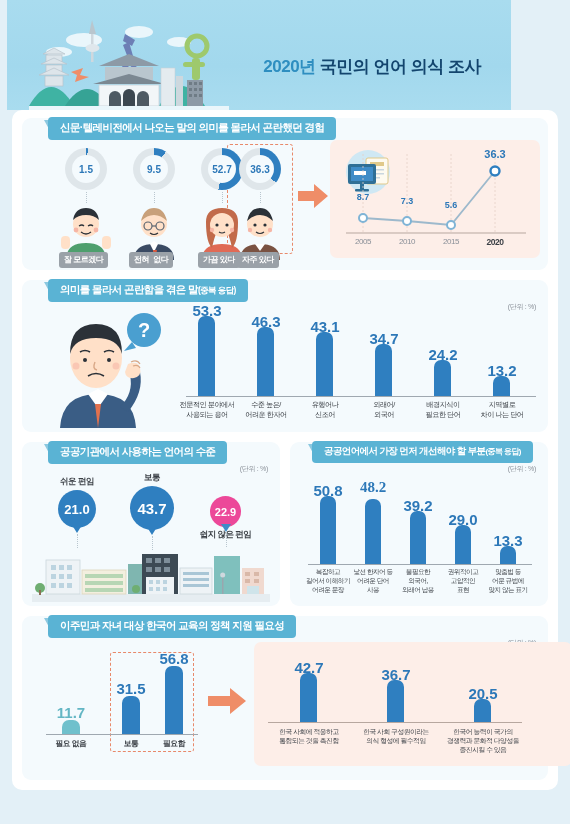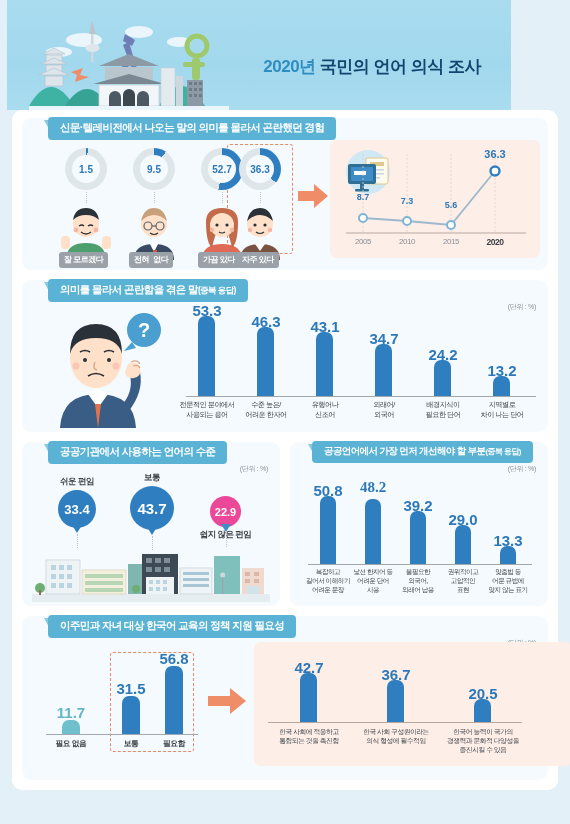--- a/index.html
+++ b/index.html
@@ -421,21 +421,21 @@
       </div>
   </div>
 
   <div class="panel" style="left:10px; top:332px; width:258px; height:164px;">
     <div class="tail" style="left:22px; top:2px;"></div>
     <div class="sec-title" style="left:26px; top:-1px;">공공기관에서 사용하는 언어의 수준</div>
     <div class="unit" style="right:12px; top:22px;">(단위 : %)</div>
 
     <div class="pin" style="left:36px; top:48px;">
       <div class="plab" style="top:-14px;">쉬운 편임</div>
-      <div class="circ">33.4</div>
+      <div class="circ">21.0</div>
       <div class="tip" style="top:35px;"></div>
       <div class="stem" style="top:44px; height:14px; border-color:#b9c6cf;"></div>
     </div>
     <div class="pin" style="left:108px; top:44px;">
       <div class="plab" style="top:-14px;">보통</div>
       <div class="circ" style="width:44px;height:44px;font-size:15px;">43.7</div>
       <div class="tip" style="top:41px;"></div>
       <div class="stem" style="top:50px; height:14px;"></div>
     </div>
     <div class="pin" style="left:188px; top:54px;">

